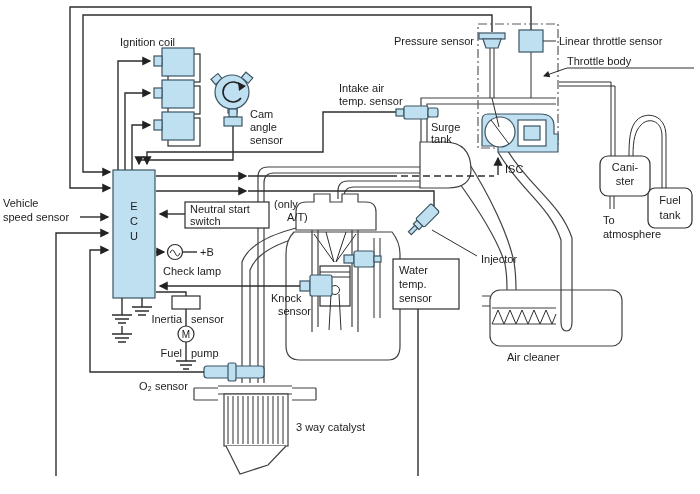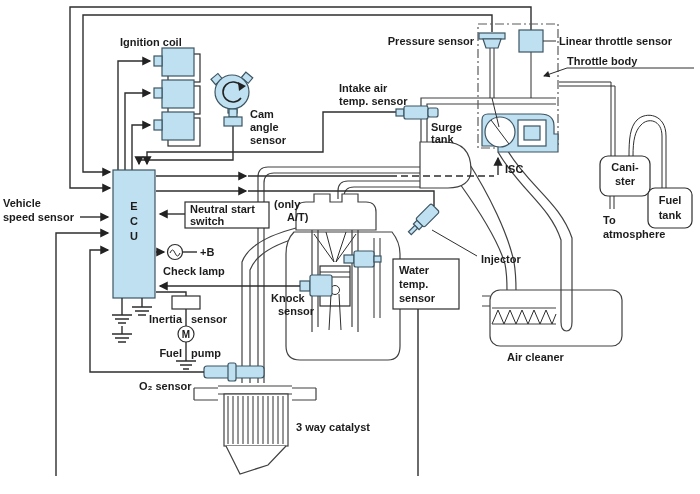--- a/index.html
+++ b/index.html
@@ -1,17 +1,17 @@
 <!DOCTYPE html>
 <html style="--blue: #bfe0f1; --edge: #3d5563; --line: #2e2e2e; --pipe: #414141; --dash: #5a5a5a; --txt: #1c1c1c; --bg: #ffffff;"><head>
 <meta charset="utf-8">
 <style>
   html,body{margin:0;padding:0;background:#fff;}
   .stage{position:relative;width:700px;height:476px;background:var(--bg,#fff);
-         font-family:"Liberation Sans", sans-serif;overflow:hidden;font-weight:bold;}
+         font-family:"Liberation Sans", sans-serif;overflow:hidden;}
   svg{display:block;}
   svg text{font-family:"Liberation Sans", sans-serif;font-size:11px;fill:var(--txt,#1c1c1c);}
   .wire{fill:none;stroke:var(--line,#333);stroke-width:1.4;}
   .thin{fill:none;stroke:var(--line,#333);stroke-width:1;}
   .pipe{fill:none;stroke:var(--pipe,#414141);stroke-width:1.2;}
   .pipew{fill:#fff;stroke:var(--pipe,#414141);stroke-width:1.2;}
   .bluefill{fill:var(--blue,#bfe0f1);stroke:var(--edge,#3d5563);stroke-width:1.2;}
   .whitebox{fill:#fff;stroke:var(--line,#333);stroke-width:1.2;}
   .dashdot{fill:none;stroke:var(--dash,#5a5a5a);stroke-width:1.2;stroke-dasharray:9 3 2 3;}
   .dashed{fill:none;stroke:var(--line,#333);stroke-width:1.3;stroke-dasharray:7 4;}

